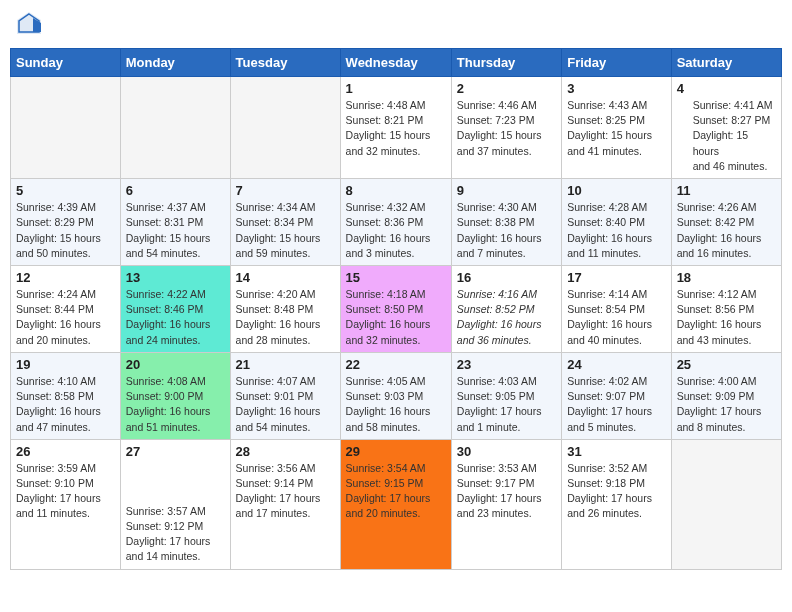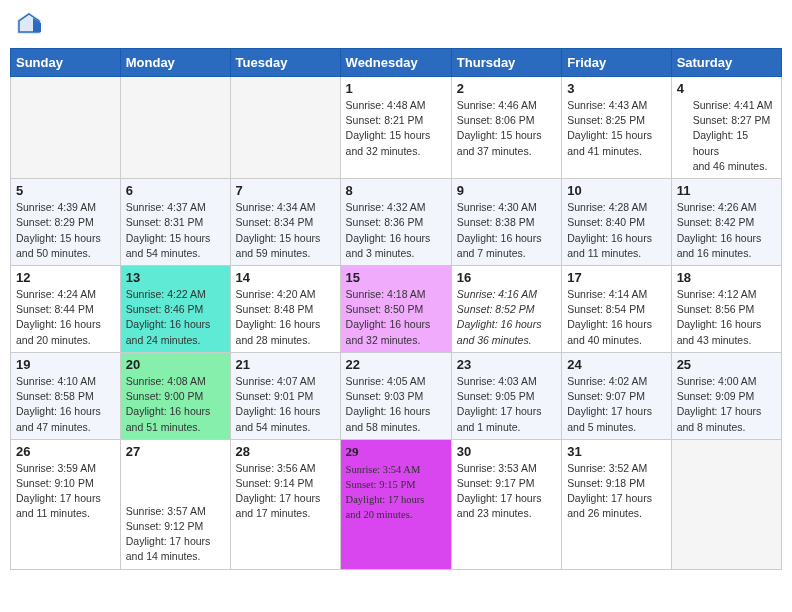--- a/index.html
+++ b/index.html
@@ -124,21 +124,21 @@
         <td style="background: rgb(255, 255, 255);">
           <span class="day-num">1</span>
           <div class="day-info" style="white-space: pre-line;">Sunrise: 4:48 AM
 Sunset: 8:21 PM
 Daylight: 15 hours
 and 32 minutes.</div>
         </td>
         <td style="background: rgb(255, 255, 255);">
           <span class="day-num">2</span>
           <div class="day-info" style="white-space: pre-line;">Sunrise: 4:46 AM
-Sunset: 8:06 PM
+Sunset: 7:23 PM
 Daylight: 15 hours
 and 37 minutes.</div>
         </td>
         <td style="background: rgb(255, 255, 255);">
           <span class="day-num">3</span>
           <div class="day-info" style="white-space: pre-line;">Sunrise: 4:43 AM
 Sunset: 8:25 PM
 Daylight: 15 hours
 and 41 minutes.</div>
         </td>
@@ -318,21 +318,21 @@
 Daylight: 17 hours
 and 14 minutes.</div>
         </td>
         <td style="background: rgb(255, 255, 255);">
           <span class="day-num">28</span>
           <div class="day-info" style="white-space: pre-line;">Sunrise: 3:56 AM
 Sunset: 9:14 PM
 Daylight: 17 hours
 and 17 minutes.</div>
         </td>
-        <td style="background: #d946ef; font-family: Liberation Serif, serif;">
+        <td style="background: #f97316;">
           <span class="day-num">29</span>
           <div class="day-info" style="white-space: pre-line;">Sunrise: 3:54 AM
 Sunset: 9:15 PM
 Daylight: 17 hours
 and 20 minutes.</div>
         </td>
         <td style="background: rgb(255, 255, 255);">
           <span class="day-num">30</span>
           <div class="day-info" style="white-space: pre-line;">Sunrise: 3:53 AM
 Sunset: 9:17 PM

